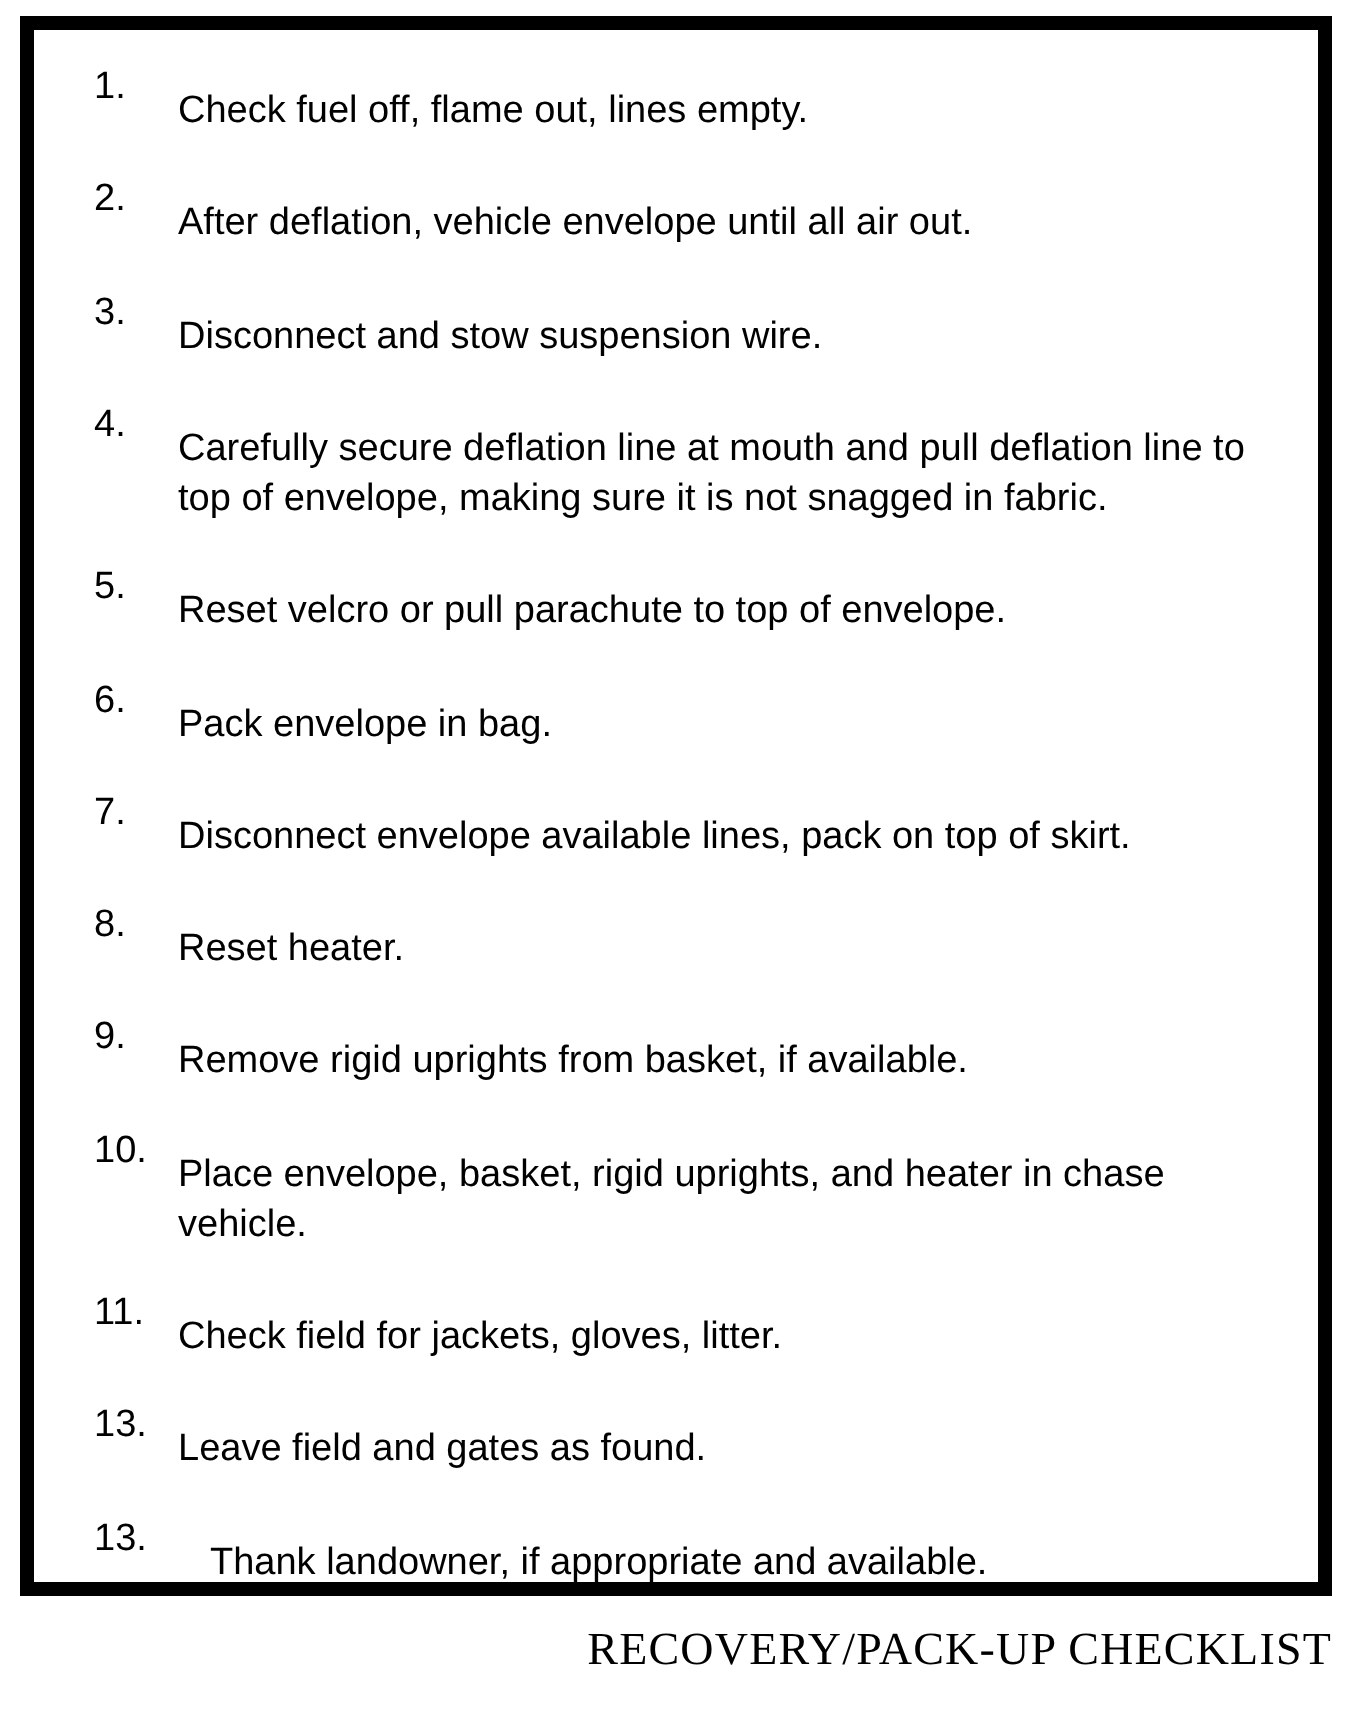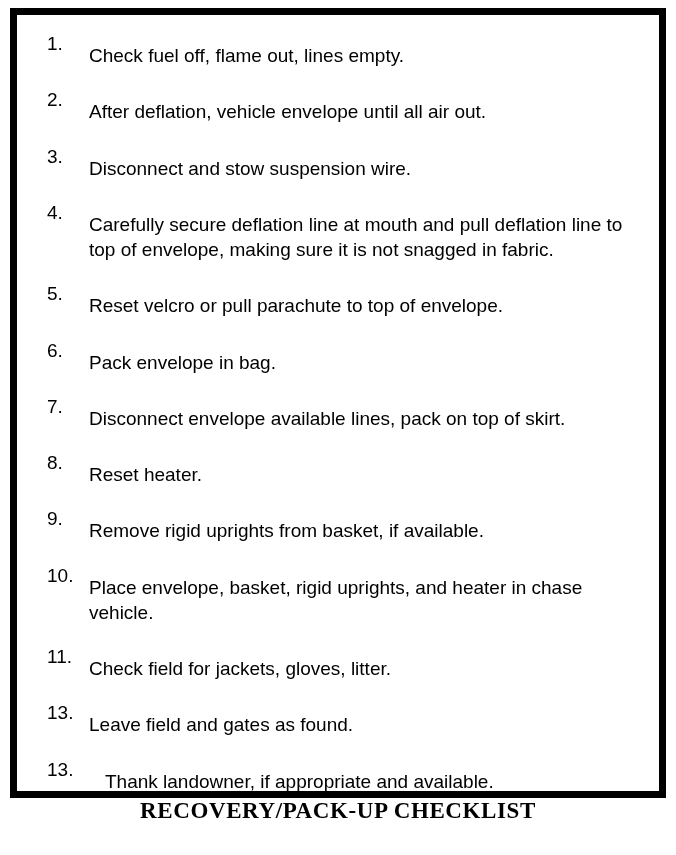--- a/index.html
+++ b/index.html
@@ -54,25 +54,26 @@
   }
   .item-text {
     flex: 1 1 auto;
     font-size: 19px;
     text-align: left;
     padding-right: 2px;
     margin-top: 12px;
   }
   .title {
     width: 656px;
-    text-align: center;
+    text-align: right;
     font-family: "Liberation Serif", serif;
-    font-weight: bold;
+    font-weight: normal;
     font-size: 23px;
     letter-spacing: 0.6px;
+    margin-top: 14px;
   }
 </style>
 </head>
 <body>
 
 <div class="page">
   <div class="checklist-box">
     <ul class="items">
       <li class="item">
         <span class="item-num">1.</span>

